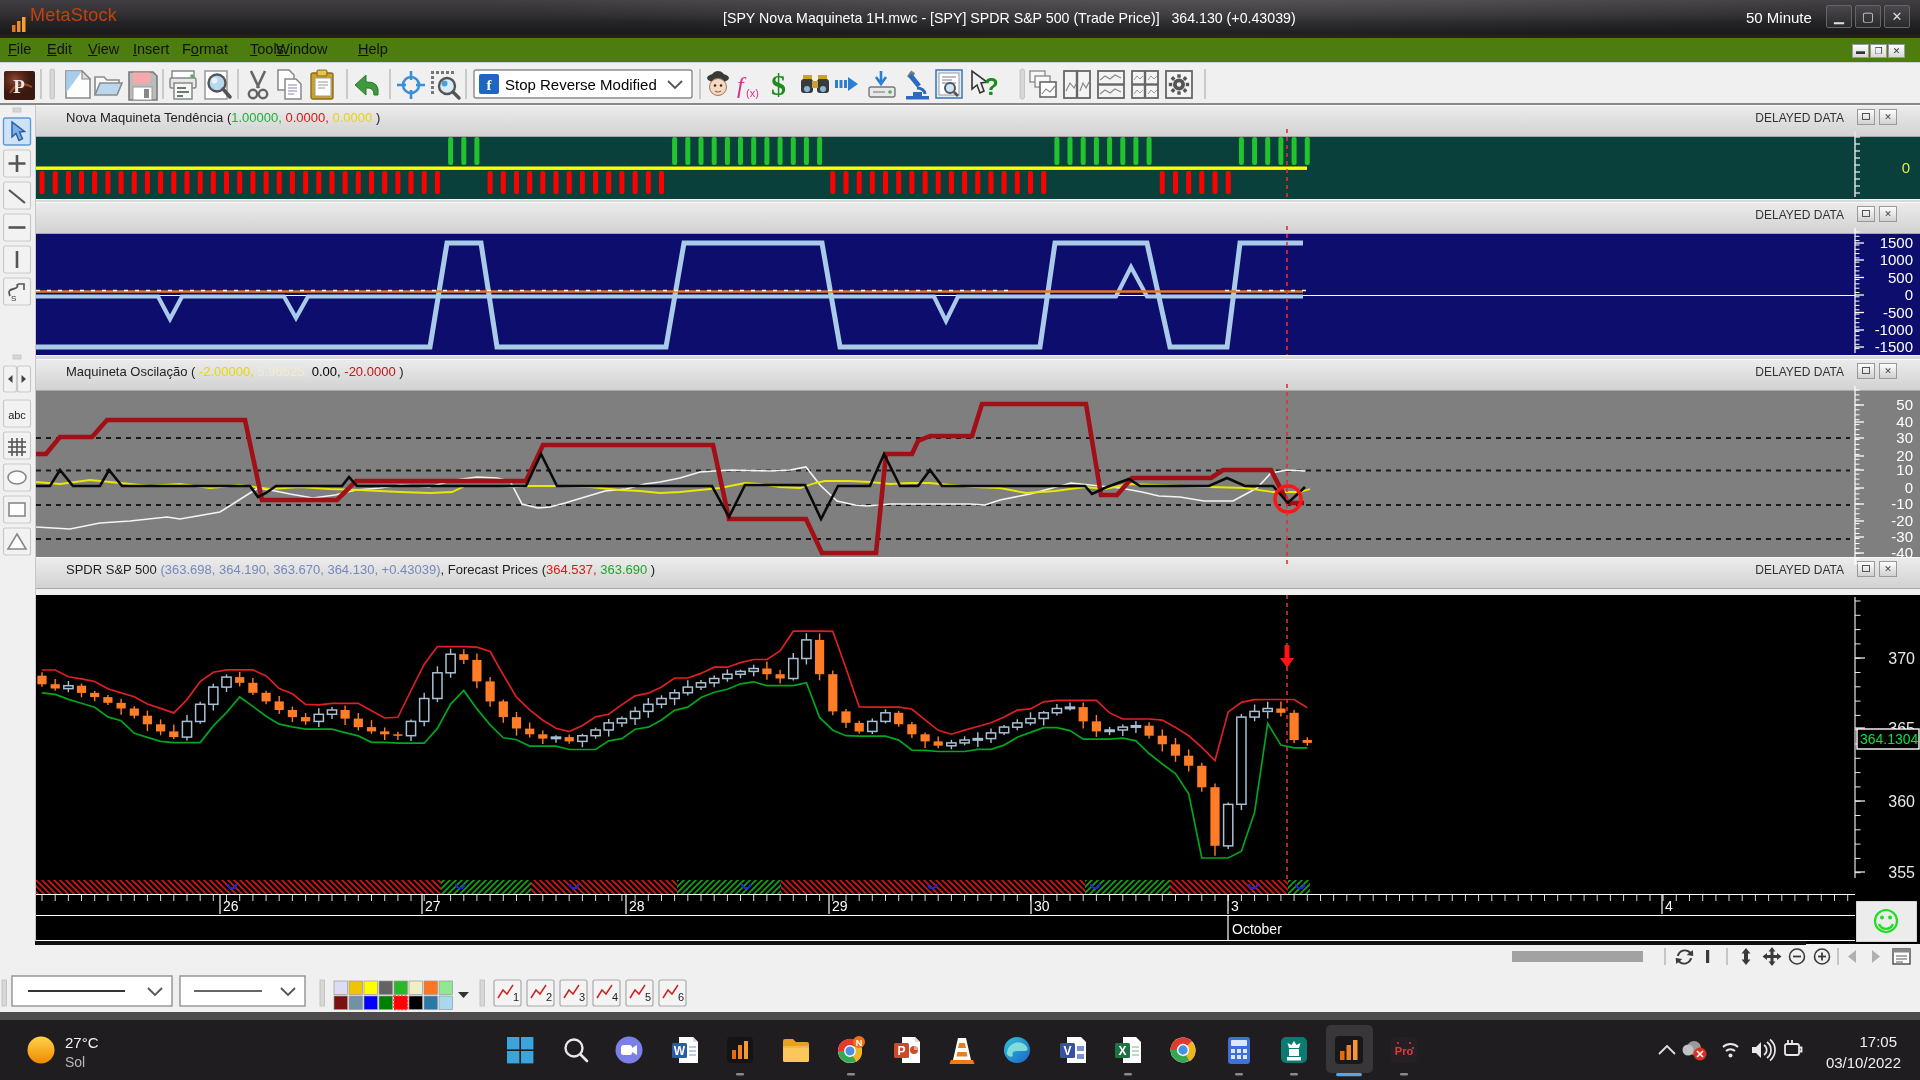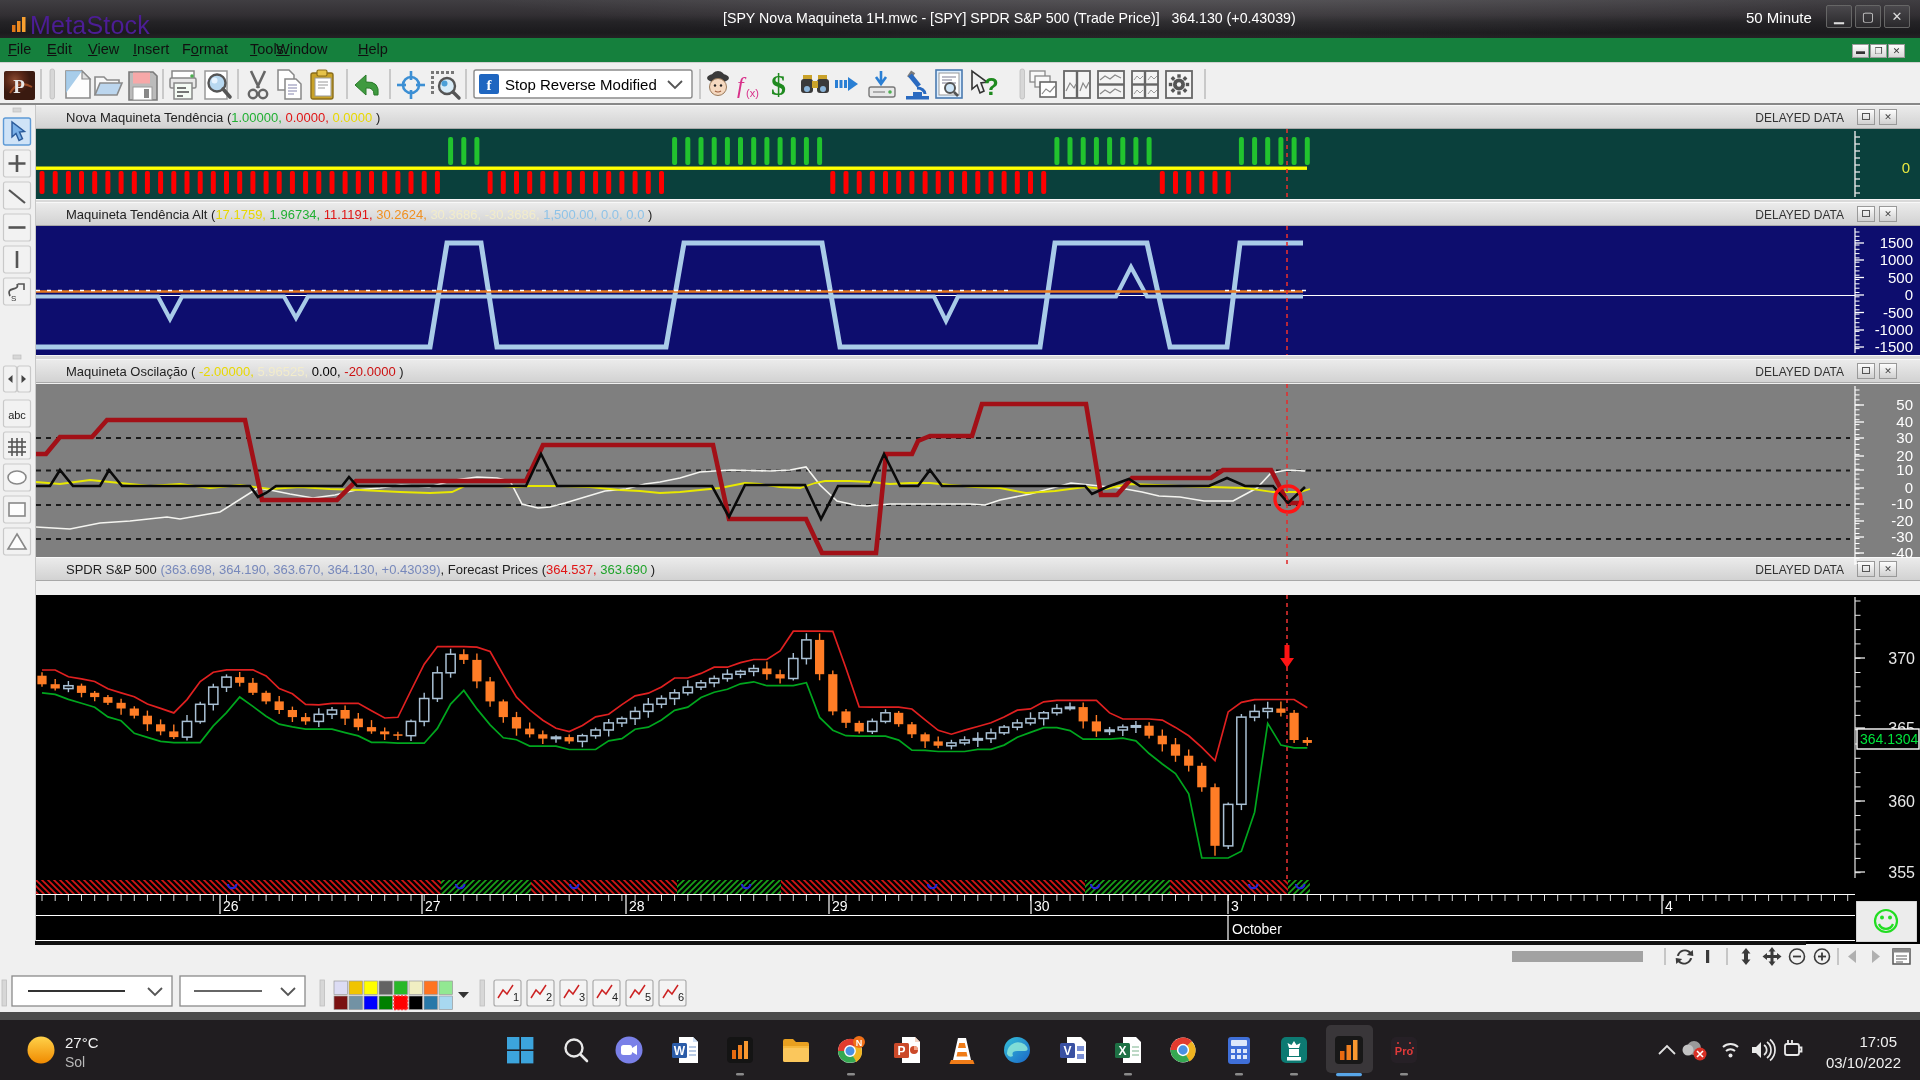--- a/index.html
+++ b/index.html
@@ -1,29 +1,29 @@
 <!DOCTYPE html>
 <html><head><meta charset="utf-8"><style>
 
 *{margin:0;padding:0;box-sizing:border-box}
 body{width:1920px;height:1080px;overflow:hidden;font-family:"Liberation Sans",sans-serif;background:#f0f0f0;position:relative}
 .abs{position:absolute}
 #titlebar{position:absolute;left:0;top:0;width:1920px;height:38px;background:linear-gradient(#403e42 0%,#322f33 40%,#242326 58%,#1b1a1d 86%,#242225 100%);}
 #titlebar:after{content:"";position:absolute;left:0;top:0;width:100%;height:100%;background:radial-gradient(ellipse 1300px 120px at 62% -28px,rgba(255,255,255,0.17),rgba(255,255,255,0) 60%)}
-#logo{position:absolute;left:30px;top:11px;color:#4c1d95;font-size:25px;letter-spacing:0.2px;z-index:3}
+#logo{position:absolute;left:30px;top:5px;color:#c2410c;font-size:18px;letter-spacing:0.2px;z-index:3}
 #logobars{position:absolute;left:12px;top:15px;z-index:3}
 #title-center{position:absolute;left:723px;top:10px;color:#fff;font-size:14.2px;z-index:3}
 #interval{position:absolute;left:1746px;top:9px;color:#fff;font-size:15px;z-index:3}
 .wbtn{position:absolute;top:5px;width:26px;height:23px;background:linear-gradient(#4a484c,#2a292c);border:1px solid #666;border-radius:2px;color:#ddd;text-align:center;line-height:21px;font-size:13px;z-index:3}
-#menubar{position:absolute;left:0;top:38px;width:1920px;height:25px;background:#15803d;border-bottom:1px solid #d0d0d0;color:#111;font-size:14.5px}
+#menubar{position:absolute;left:0;top:38px;width:1920px;height:25px;background:#4d7c0f;border-bottom:1px solid #d0d0d0;color:#111;font-size:14.5px}
 #menubar span{position:absolute;top:3px}
 u{text-decoration:underline}
 #toolbar{position:absolute;left:0;top:63px;width:1920px;height:42px;background:#f0f0f0;border-bottom:2px solid #888}
 .smbtn{position:absolute;top:44px;width:17px;height:14px;background:linear-gradient(#fdfdfd,#d8d8d8);border:1px solid #9a9a9a;color:#333;font-size:9px;text-align:center;line-height:12px;z-index:4}
-.phdr{position:absolute;left:36px;width:1884px;height:24px;background:linear-gradient(#ebebeb,#d2d2d2);border-top:1px solid #f8f8f8;border-bottom:1px solid #a8a8a8;font-size:13px;color:#222}
+.phdr{position:absolute;left:36px;width:1884px;height:32px;background:linear-gradient(#ebebeb,#d2d2d2);border-top:1px solid #f8f8f8;border-bottom:1px solid #a8a8a8;font-size:13px;color:#222}
 .phtxt{position:absolute;left:30px;top:4px;white-space:nowrap}
 .dd{position:absolute;right:76px;top:5px;font-size:12px;color:#333}
 .hbtn{position:absolute;top:3px;width:18px;height:16px;background:linear-gradient(#fdfdfd,#d0d0d0);border:1px solid #999;font-size:9px;color:#444;text-align:center;line-height:14px}
 .maxg{display:inline-block;width:8px;height:7px;border:1.5px solid #555;margin-top:3px}
 .gv{color:#21b033}.rv{color:#e01515}.yv{color:#e8d800}.or{color:#f09020}.cr{color:#f2eccc}.lb{color:#8fc3e8}.bl{color:#7788bb}.redv{color:#cc1111}.grnv{color:#1fa32a}
 #leftcol{position:absolute;left:0;top:105px;width:36px;height:865px;background:#f0f0f0;border-right:1px solid #c8c8c8}
 #taskbar{position:absolute;left:0;top:1020px;width:1920px;height:60px;background:#201d20}
 .sep-strip{position:absolute;left:36px;width:1884px;background:#d9d9d9;border-top:1px solid #f5f5f5;border-bottom:1px solid #b0b0b0}
 
 </style></head><body>
@@ -302,21 +302,20 @@
 <div class="sep-strip" style="top:199px;height:4px"></div>
 <div class="sep-strip" style="top:355px;height:5px"></div>
 <div class="sep-strip" style="top:567px;height:5px"></div>
 <div class="phdr" style="top:105px">
     <div class="phtxt">Nova Maquineta Tendência (<span class="gv">1.00000,</span> <span class="rv">0.0000,</span> <span class="yv">0.0000</span> )</div>
     <div class="dd">DELAYED DATA</div>
     <div class="hbtn" style="right:45px"><span class="maxg"></span></div>
     <div class="hbtn" style="right:23px">✕</div>
   </div>
 <div class="phdr" style="top:202px">
-    <div class="phtxt">Maquineta Tendência Alt (<span class="yv">17.1759,</span> <span class="gv">1.96734,</span> <span class="rv">11.1191,</span> <span class="or">30.2624,</span> <span class="cr">30.3686,</span> <span class="cr">-30.3686,</span> <span class="lb">1,500.00,</span> <span class="lb">0.0,</span> <span class="lb">0.0</span> )</div>
     <div class="dd">DELAYED DATA</div>
     <div class="hbtn" style="right:45px"><span class="maxg"></span></div>
     <div class="hbtn" style="right:23px">✕</div>
   </div>
 <div class="phdr" style="top:359px">
     <div class="phtxt">Maquineta Oscilação ( <span class="yv">-2.00000,</span> <span class="cr">5.96525,</span> <span style="color:#000">0.00,</span> <span class="redv">-20.0000</span> )</div>
     <div class="dd">DELAYED DATA</div>
     <div class="hbtn" style="right:45px"><span class="maxg"></span></div>
     <div class="hbtn" style="right:23px">✕</div>
   </div>

